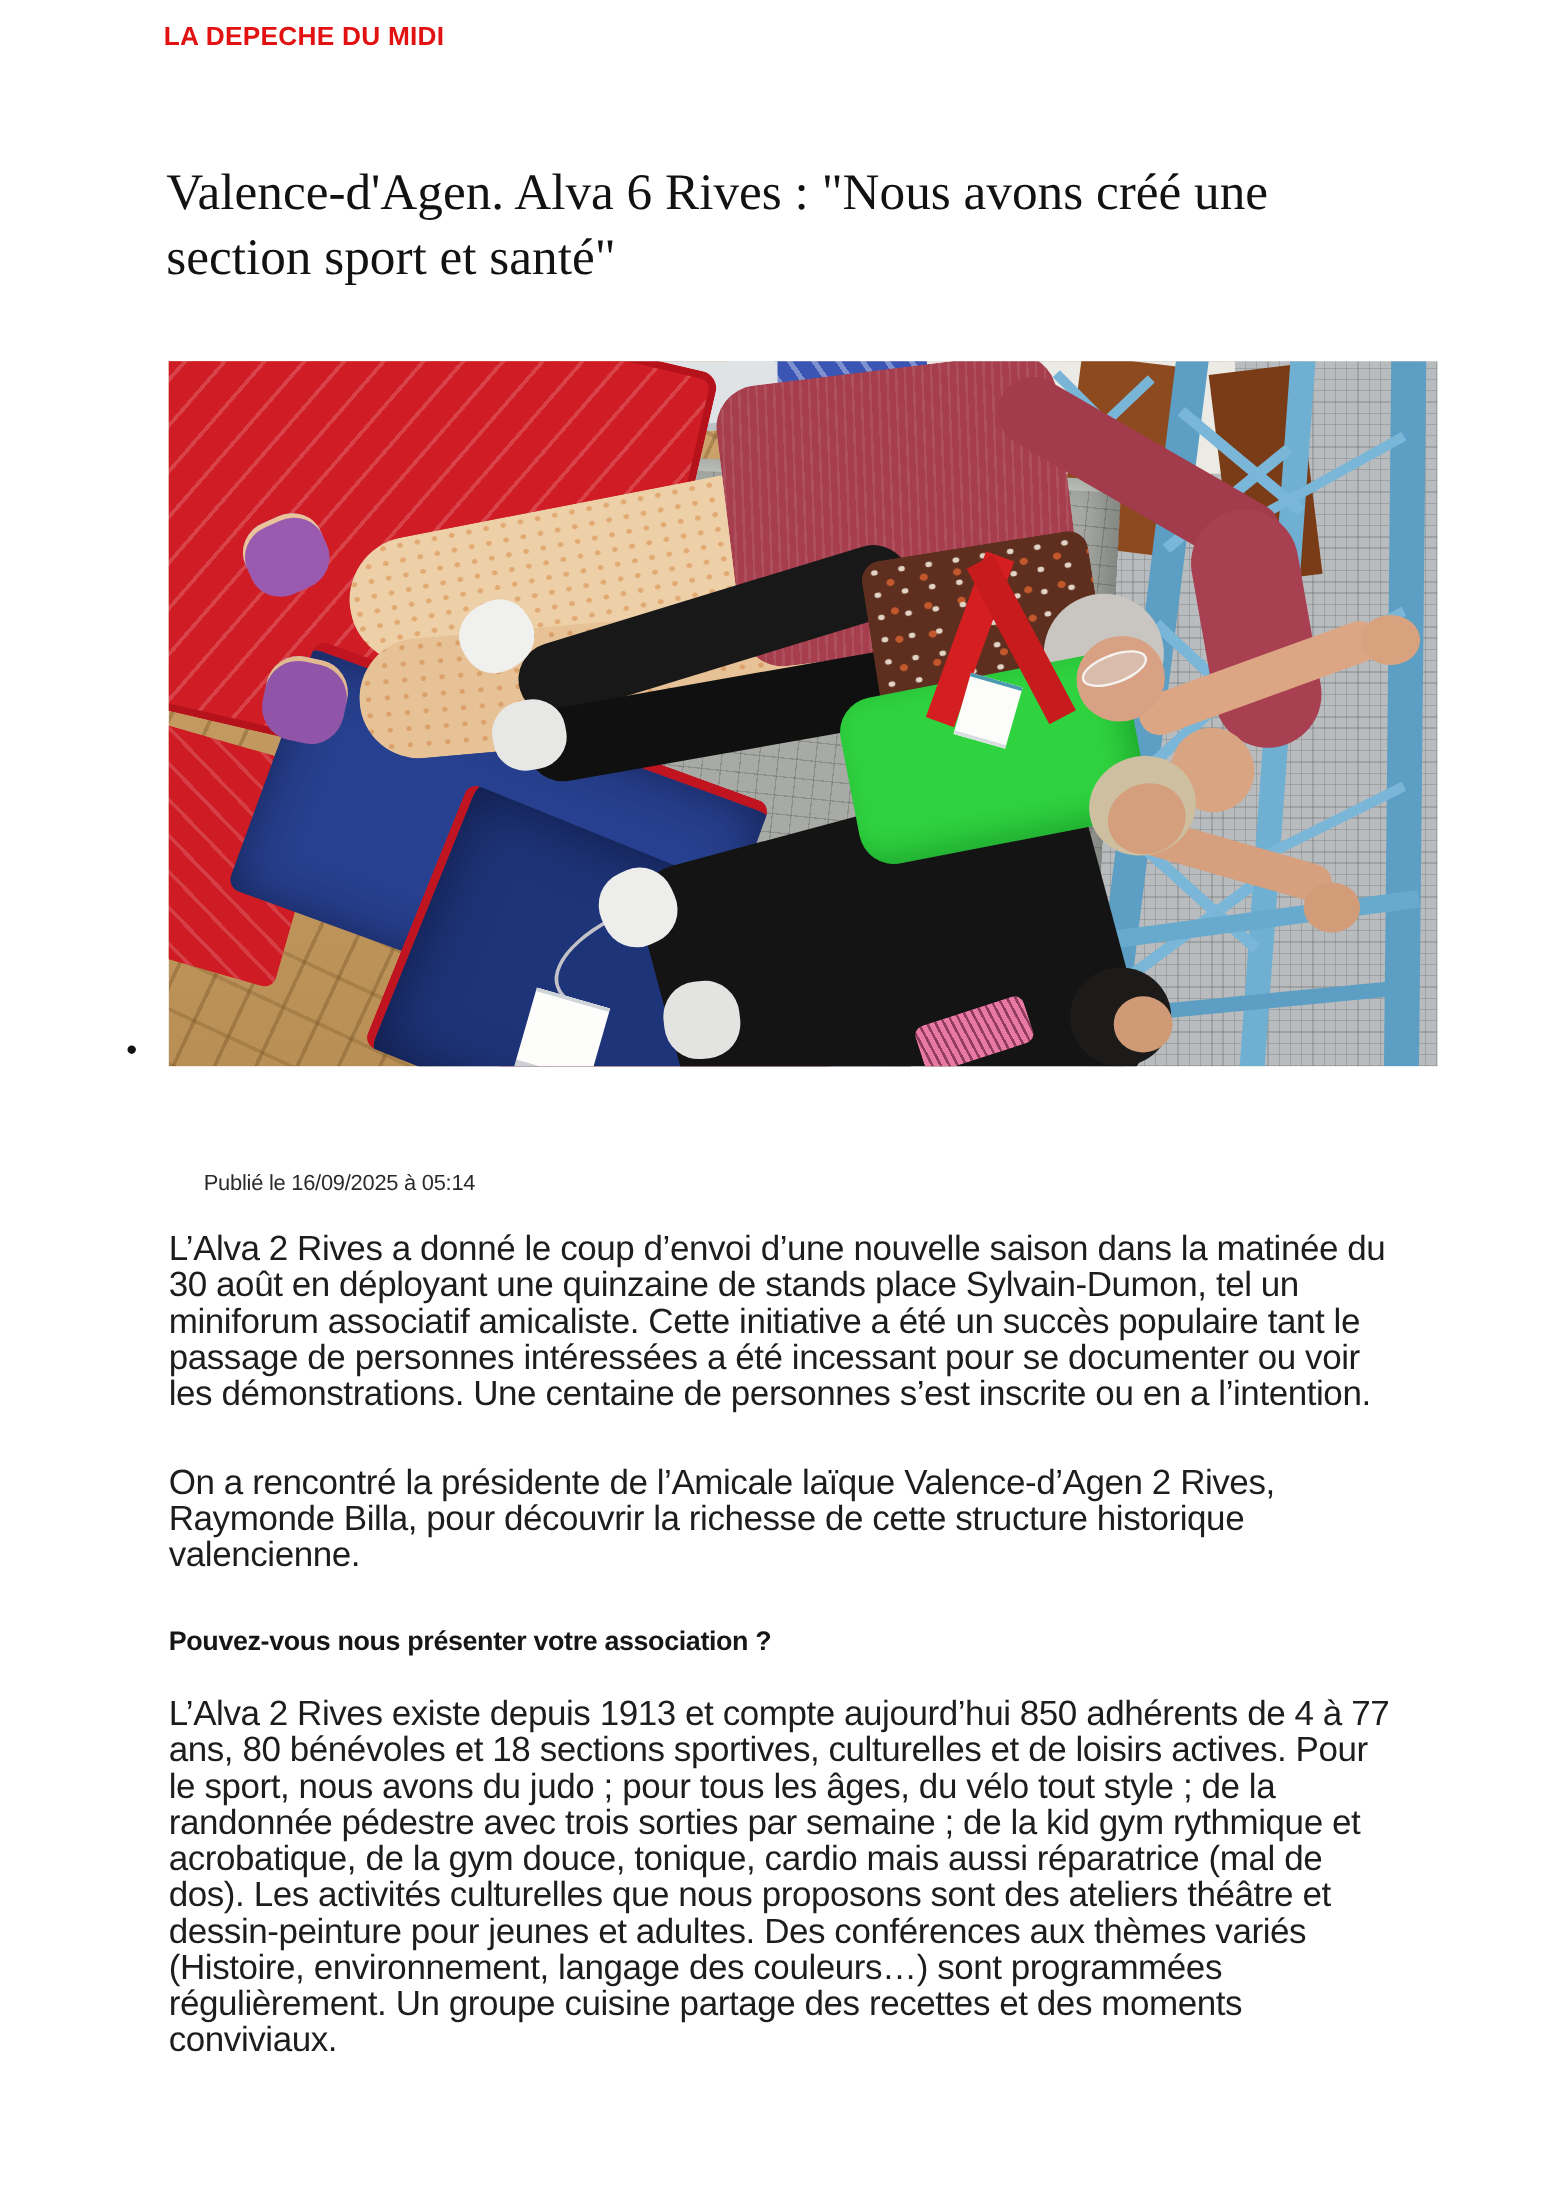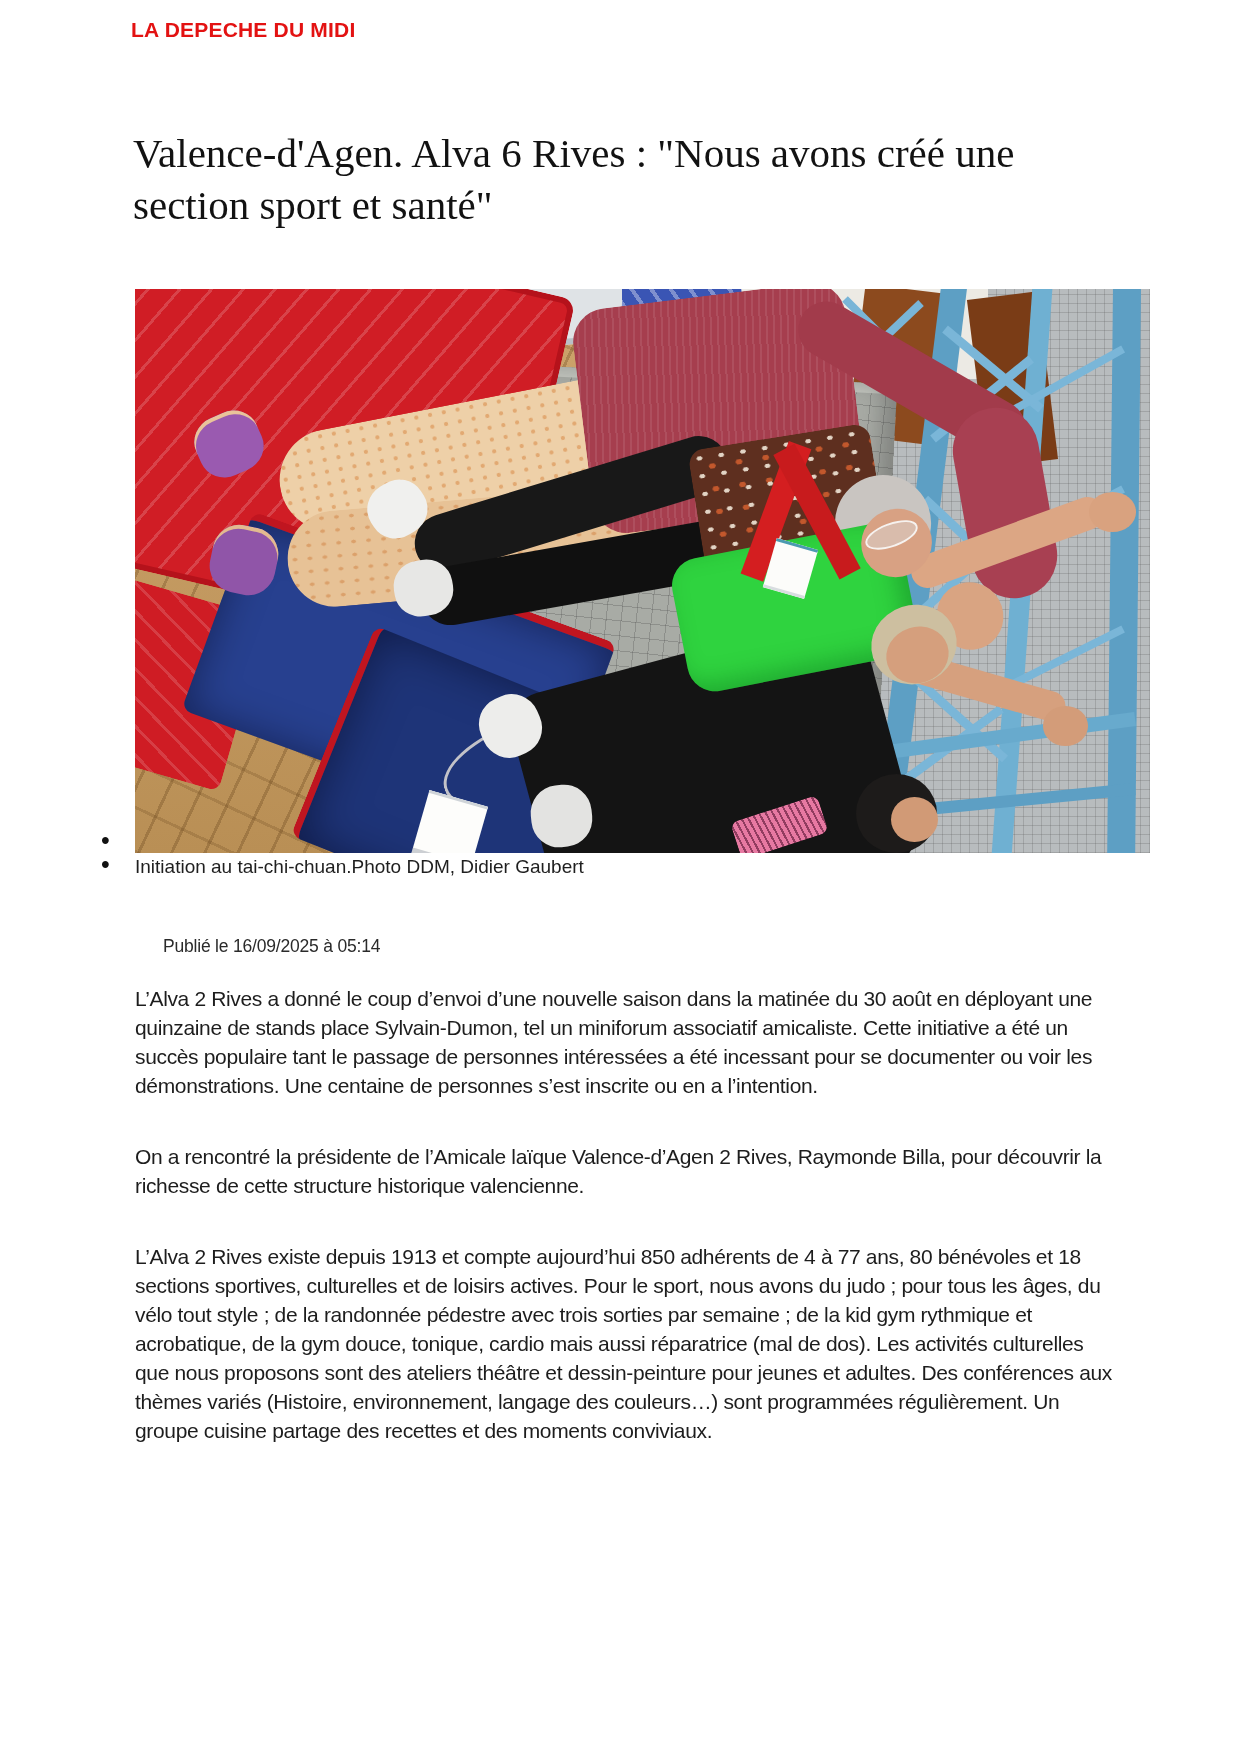--- a/index.html
+++ b/index.html
@@ -18,21 +18,21 @@
   .figure-list li{position:relative;margin:0;padding:0;}
   .figure-list li::before{content:'\2022';position:absolute;left:-34px;font-size:25px;color:#111;}
   li.photo-item::before{bottom:-2px;}
   li.caption-item::before{top:-3px;}
   .caption{font-size:19px;color:#1f1f1f;padding-top:3px;display:block;}
 
   .published{position:absolute;left:135px;top:936px;font-size:17.5px;color:#2a2a2a;
              letter-spacing:-.2px;margin-left:28px;}
 
   .body-text{position:absolute;left:135px;top:984px;width:978px;}
-  .body-text p{margin:0 0 42px 0;font-size:21px;line-height:29px;letter-spacing:-.35px;color:#1d1d1d;}
+  .body-text p{margin:0 0 42px 0;font-size:28px;line-height:29px;letter-spacing:-.35px;color:#1d1d1d;}
   .body-text h2{margin:0 0 30px 0;font-size:21.5px;line-height:26px;letter-spacing:-.3px;
                 font-weight:bold;color:#161616;}
 
   
   .photo{position:relative;width:1015px;height:564px;overflow:hidden;background:#ded9d0;}
   .ph{position:absolute;}
 
   .brick-floor{left:0;top:0;width:44%;height:100%;z-index:1;background-color:#c49a62;
     background-image:
       repeating-linear-gradient(115deg, rgba(100,65,25,.30) 0 3px, transparent 3px 30px),
@@ -261,24 +261,22 @@
         <line x1="210" y1="120" x2="318" y2="60" stroke="#7ab6d8" stroke-width="8"></line>
         <line x1="204" y1="260" x2="318" y2="200" stroke="#7ab6d8" stroke-width="8"></line>
         <line x1="198" y1="400" x2="318" y2="340" stroke="#7ab6d8" stroke-width="8"></line>
         <line x1="30" y1="470" x2="330" y2="430" stroke="#68aacd" stroke-width="14"></line>
         <line x1="20" y1="530" x2="330" y2="500" stroke="#5d9fc4" stroke-width="12"></line>
         <line x1="40" y1="10" x2="120" y2="90" stroke="#79b5d7" stroke-width="8"></line>
         <line x1="36" y1="90" x2="116" y2="14" stroke="#79b5d7" stroke-width="8"></line>
       </svg>
     </div>
   </li>
-  <li class="caption-item">
-    <span class="caption">Initiation au tai-chi-chuan.Photo DDM, Didier Gaubert</span>
-  </li>
 </ul>
 
 <div class="published">Publié le 16/09/2025 à 05:14</div>
 
 <div class="body-text">
   <p>L’Alva 2 Rives a donné le coup d’envoi d’une nouvelle saison dans la matinée du 30 août en déployant une quinzaine de stands place Sylvain-Dumon, tel un miniforum associatif amicaliste. Cette initiative a été un succès populaire tant le passage de personnes intéressées a été incessant pour se documenter ou voir les démonstrations. Une centaine de personnes s’est inscrite ou en a l’intention.</p>
   <p>On a rencontré la présidente de l’Amicale laïque Valence-d’Agen 2 Rives, Raymonde Billa, pour découvrir la richesse de cette structure historique valencienne.</p>
+  <h2>Pouvez-vous nous présenter votre association ?</h2>
   <p>L’Alva 2 Rives existe depuis 1913 et compte aujourd’hui 850 adhérents de 4 à 77 ans, 80 bénévoles et 18 sections sportives, culturelles et de loisirs actives. Pour le sport, nous avons du judo ; pour tous les âges, du vélo tout style ; de la randonnée pédestre avec trois sorties par semaine ; de la kid gym rythmique et acrobatique, de la gym douce, tonique, cardio mais aussi réparatrice (mal de dos). Les activités culturelles que nous proposons sont des ateliers théâtre et dessin-peinture pour jeunes et adultes. Des conférences aux thèmes variés (Histoire, environnement, langage des couleurs…) sont programmées régulièrement. Un groupe cuisine partage des recettes et des moments conviviaux.</p>
 </div>
 
 </body></html>

